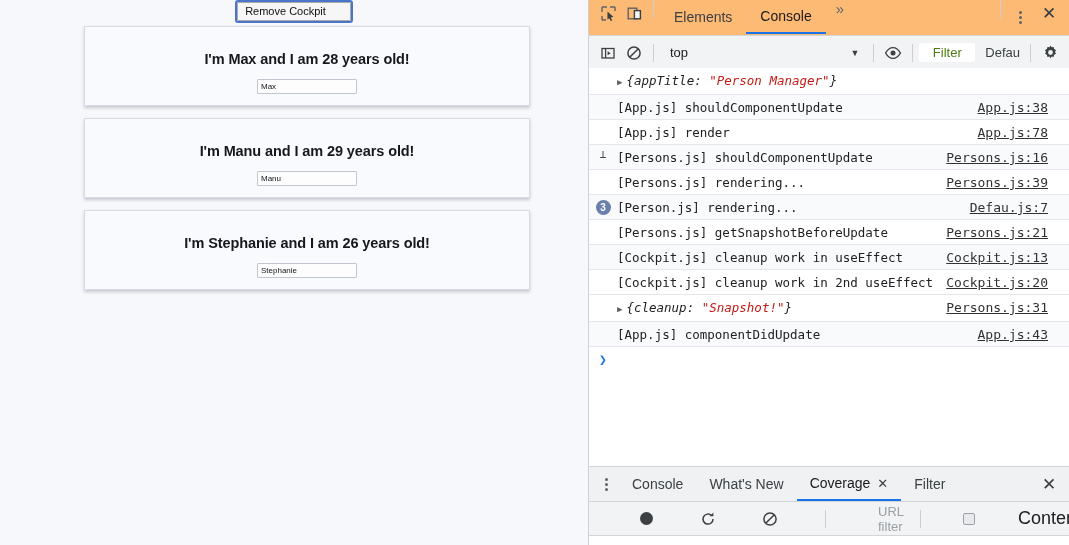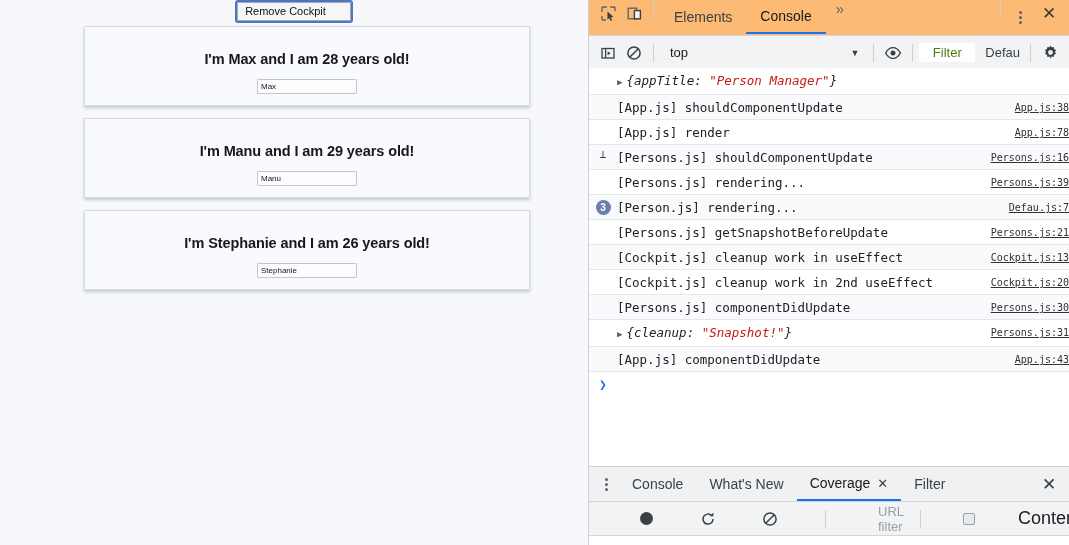--- a/index.html
+++ b/index.html
@@ -141,24 +141,24 @@
   .log-gutter{width:28px;flex:none;display:flex;justify-content:center;padding-top:1px;}
   .log-msg{
     flex:1;min-width:0;
     font-size:12.5px;line-height:17px;
     color:#202124;
     padding-right:8px;
     word-break:break-word;
   }
   .log-src{
     flex:none;
-    font-size:10px;line-height:17px;
+    font-size:13px;line-height:17px;
     color:#2f3133;
     text-decoration:underline;
-    padding-right:0;
+    padding-right:21px;
     cursor:pointer;
     white-space:nowrap;
   }
   .obj-arrow{color:#5f6368;font-size:9px;margin-right:4px;cursor:pointer;}
   .obj-txt{font-style:italic;color:#202124;}
   .obj-str{font-style:italic;color:#c41a16;}
   .count-badge{
     display:inline-flex;align-items:center;justify-content:center;
     width:15px;height:15px;border-radius:50%;
     background:#6b7fad;color:#fff;
@@ -357,25 +357,20 @@
         <div class="log-msg">[Cockpit.js] cleanup work in useEffect</div>
         <div class="log-src">Cockpit.js:13</div>
       </div>
 
       <div class="logrow">
         <div class="log-gutter"></div>
         <div class="log-msg">[Cockpit.js] cleanup work in 2nd useEffect</div>
         <div class="log-src">Cockpit.js:20</div>
       </div>
 
-      <div class="logrow alt">
-        <div class="log-gutter"></div>
-        <div class="log-msg">[Persons.js] componentDidUpdate</div>
-        <div class="log-src">Persons.js:30</div>
-      </div>
 
       <div class="logrow">
         <div class="log-gutter"></div>
         <div class="log-msg">
           <span class="obj-arrow">▶</span><span class="obj-txt">{cleanup: </span><span class="obj-str">"Snapshot!"</span><span class="obj-txt">}</span>
         </div>
         <div class="log-src">Persons.js:31</div>
       </div>
 
       <div class="logrow alt">

